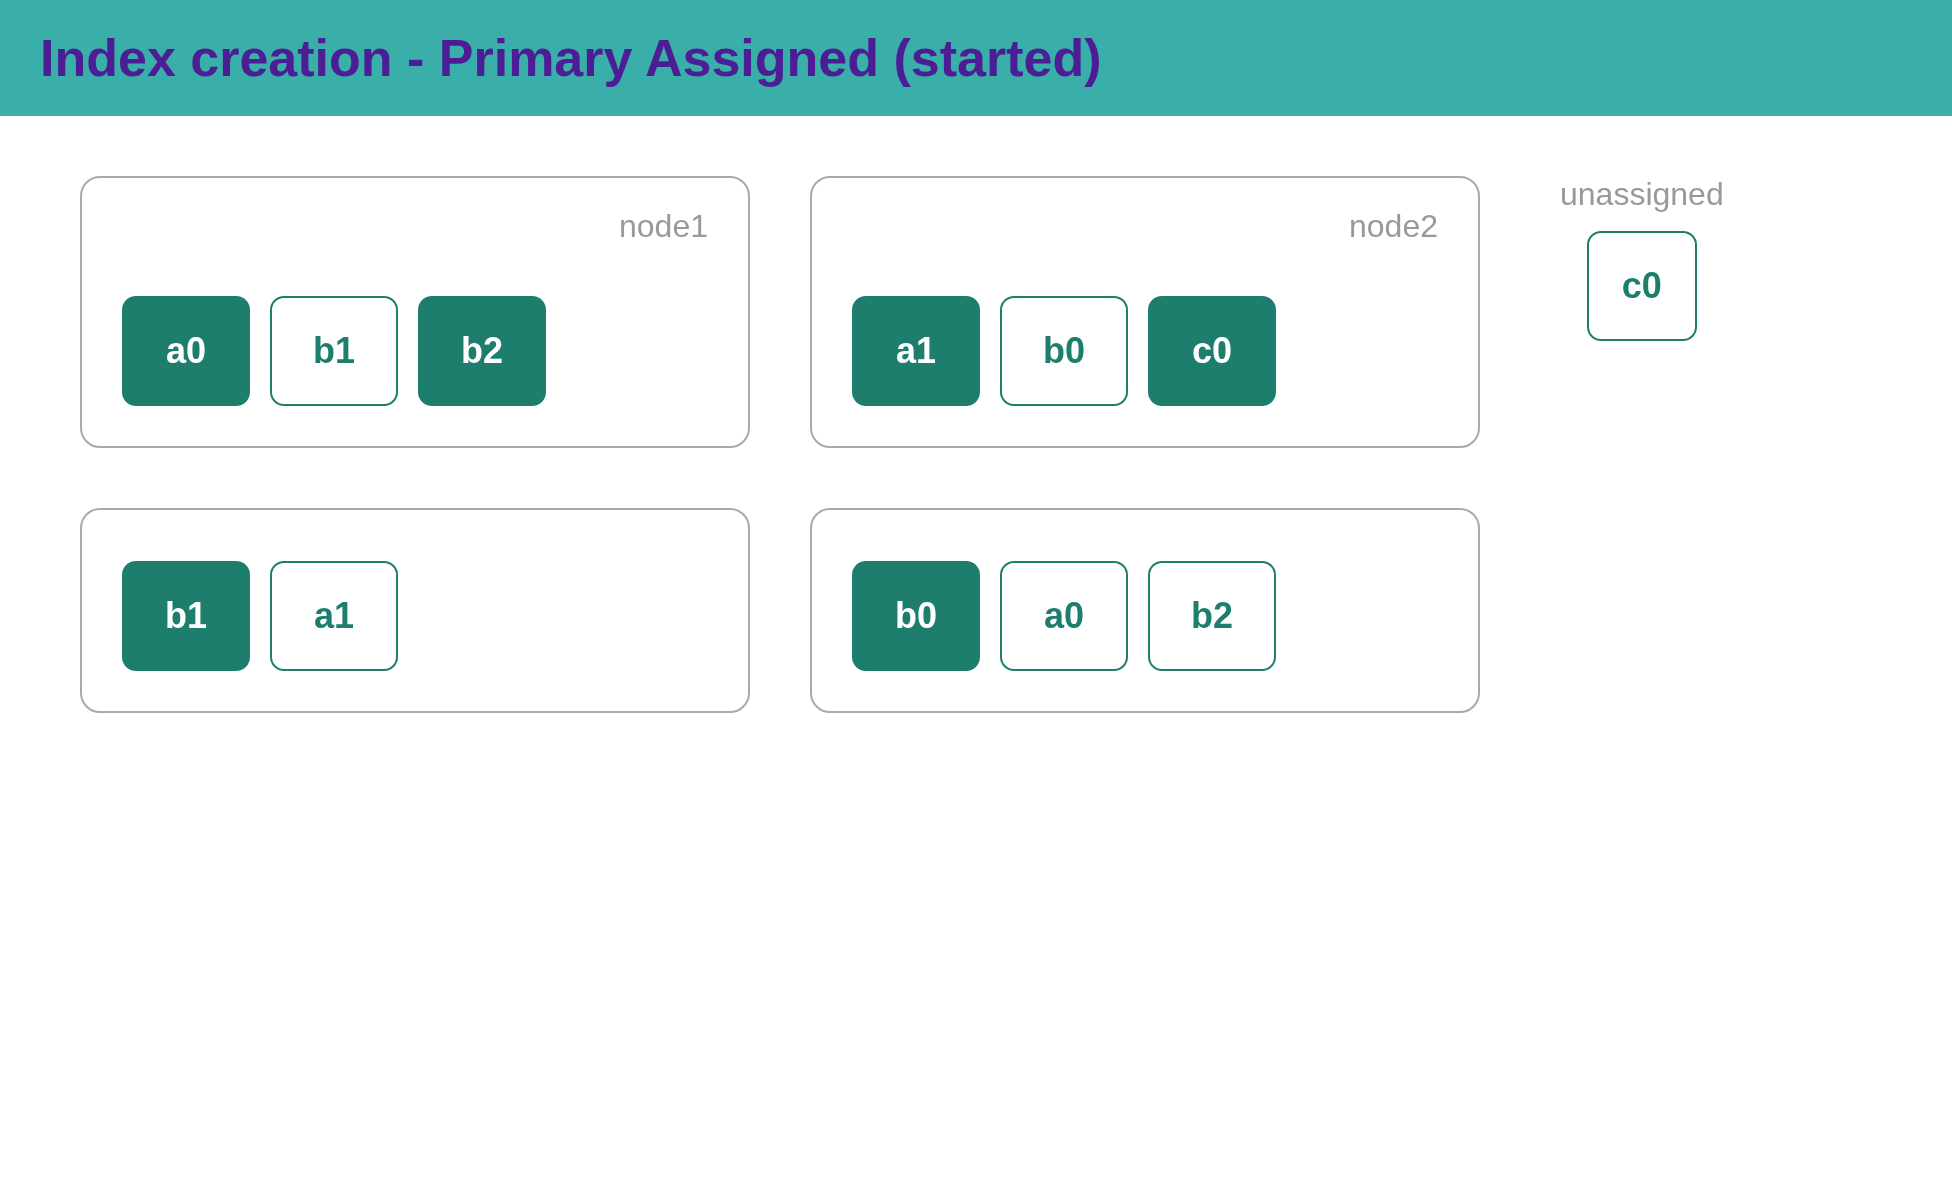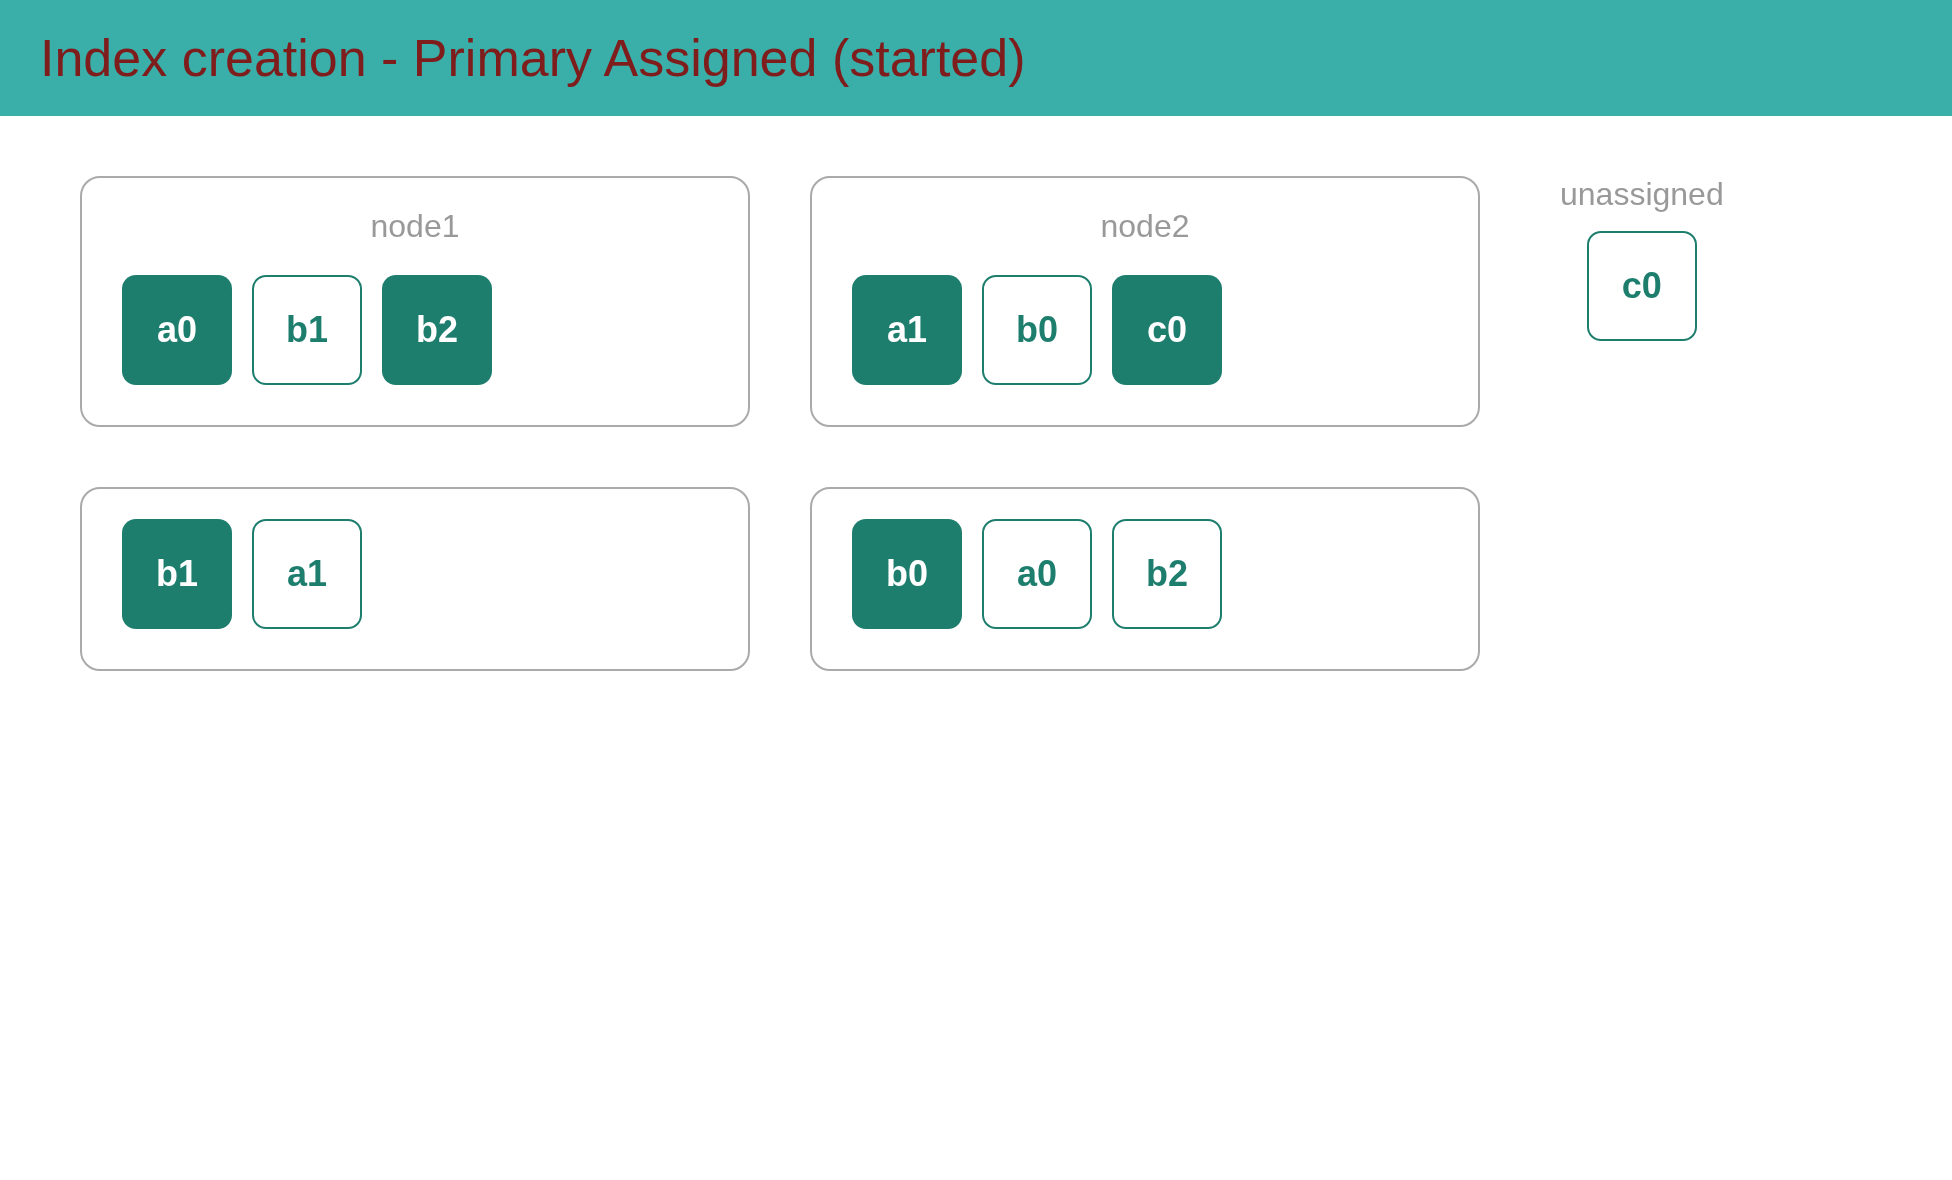--- a/index.html
+++ b/index.html
@@ -10,23 +10,23 @@
       width: 1952px;
       min-height: 1180px;
     }
 
     .header {
       background: #3aafa9;
       padding: 28px 40px;
     }
 
     .header-title {
-      color: #7f1d1d;
+      color: #4c1d95;
       font-size: 52px;
-      font-weight: 400;
+      font-weight: 700;
     }
 
     .main-content {
       padding: 60px 80px;
       display: flex;
       flex-direction: row;
       align-items: flex-start;
     }
 
     .nodes-grid {
@@ -39,41 +39,42 @@
 
     .node-box {
       border: 2px solid #aaa;
       border-radius: 20px;
       padding: 30px 40px 40px;
       background: #fff;
       min-width: 360px;
     }
 
     .node-title {
-      text-align: center;
+      text-align: right;
       color: #999;
       font-size: 32px;
       margin-bottom: 30px;
     }
 
     .shards-grid {
       display: flex;
       flex-wrap: wrap;
       gap: 20px;
     }
 
     .shard {
-      width: 110px;
+      width: 128px;
       height: 110px;
       border-radius: 14px;
       display: flex;
       align-items: center;
       justify-content: center;
       font-size: 36px;
       font-weight: 600;
+      margin-top: 21px;
     }
 
     .shard-primary {
       background: #1e7e6e;
       color: #fff;
     }
 
     .shard-replica {
       background: #fff;
       color: #1e7e6e;

